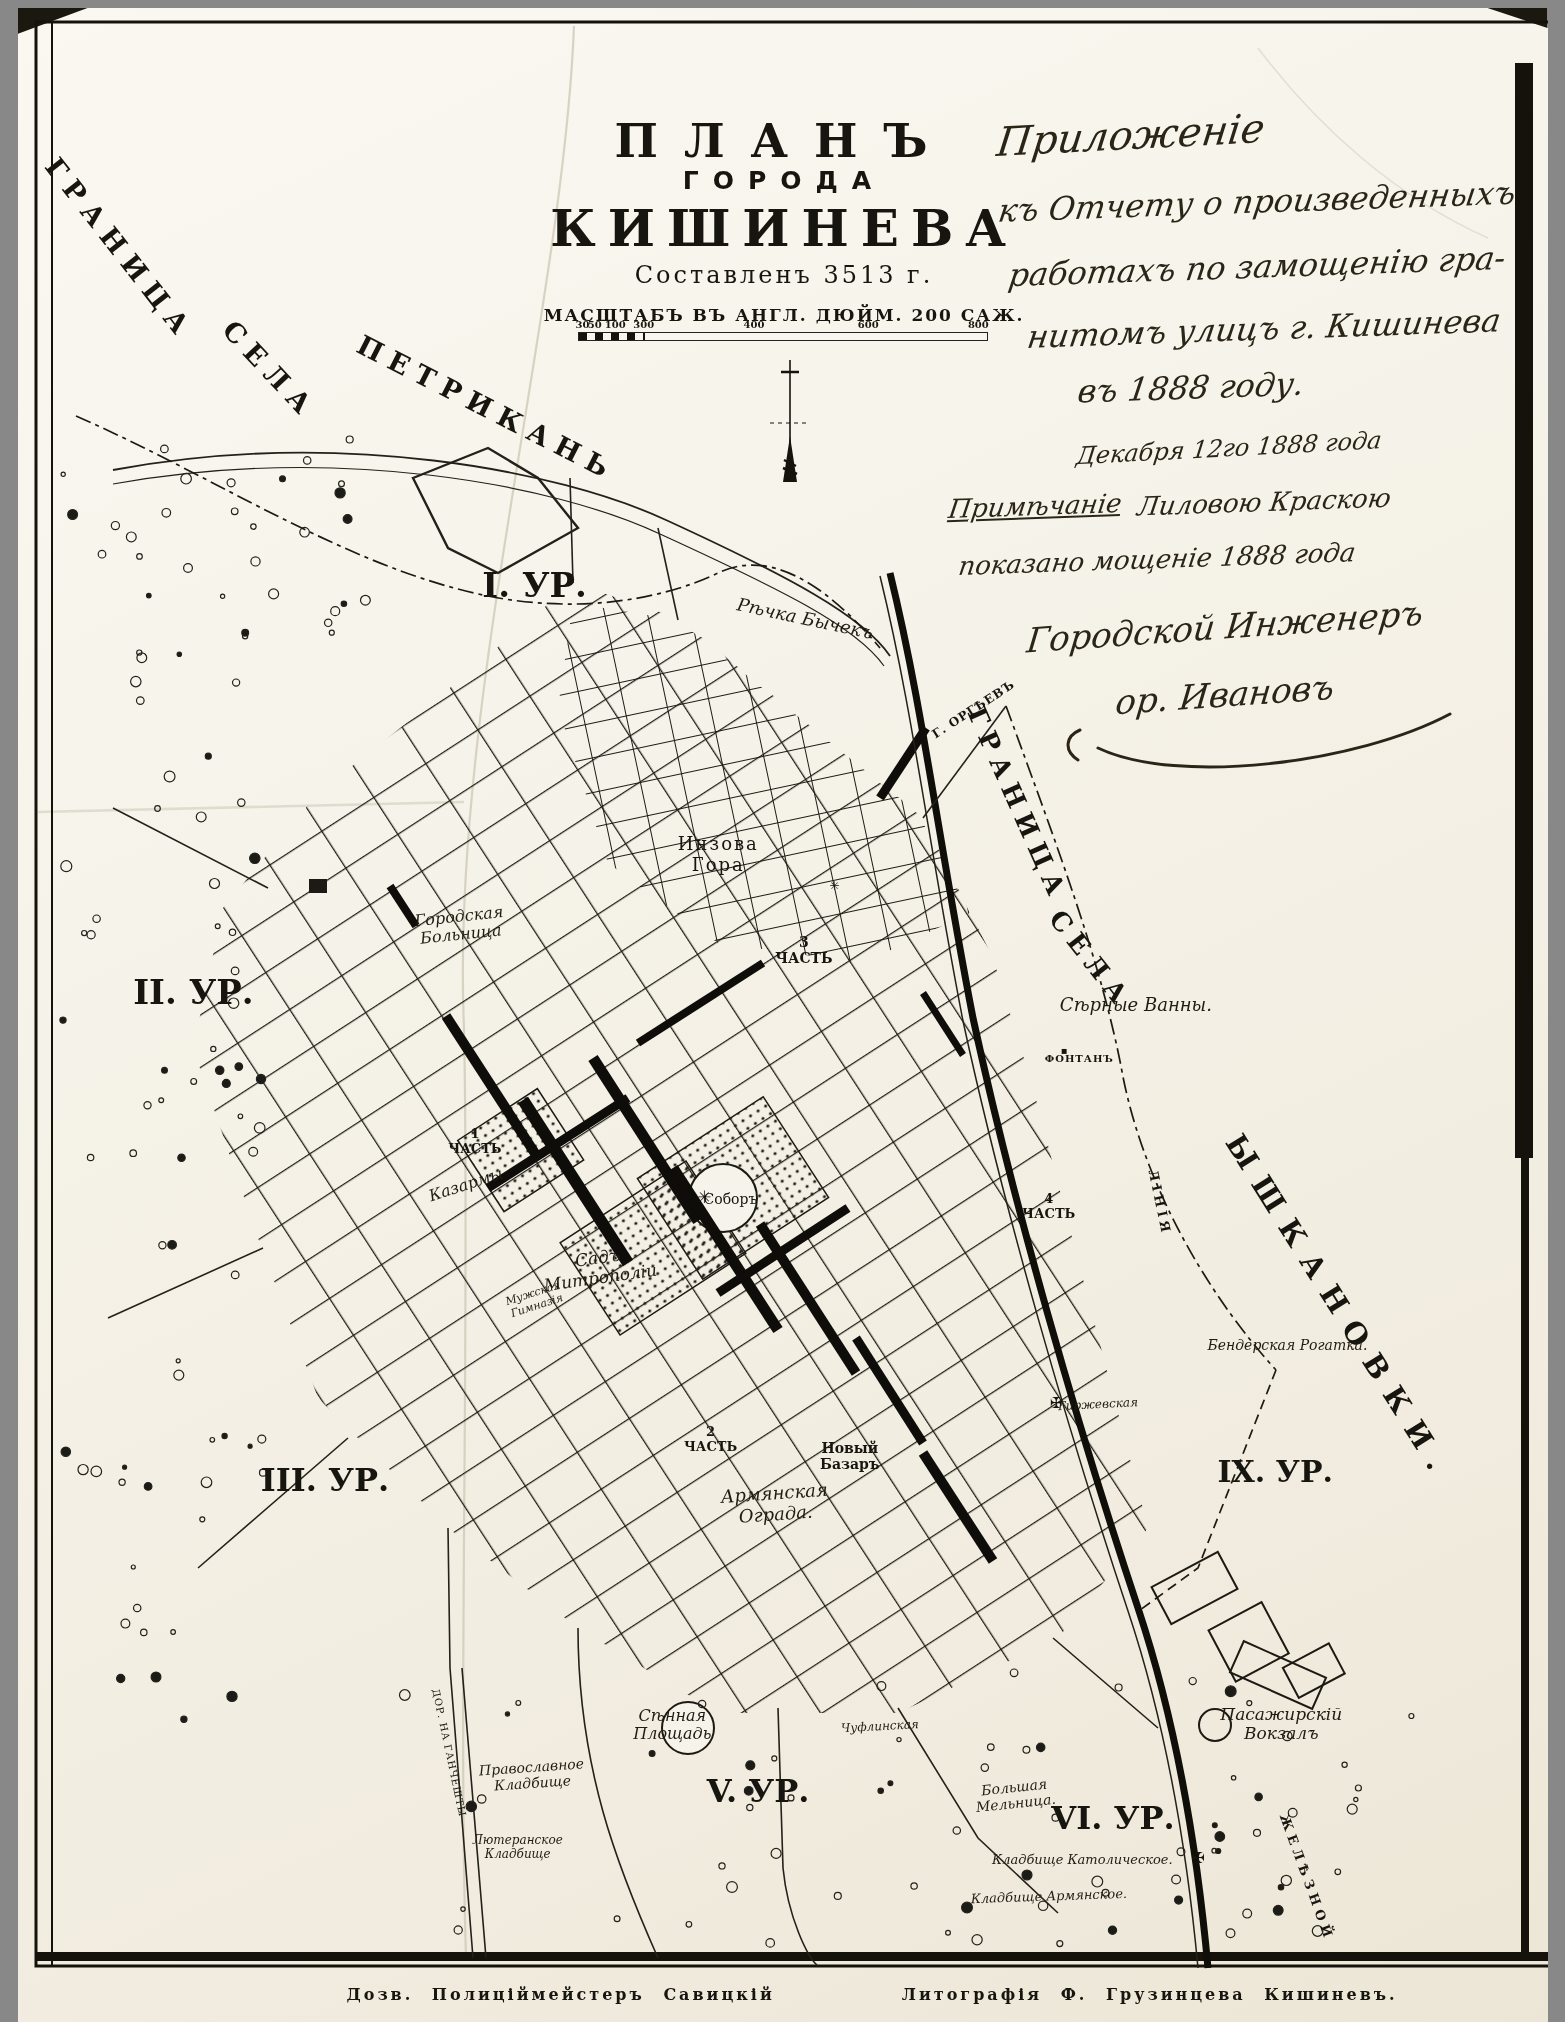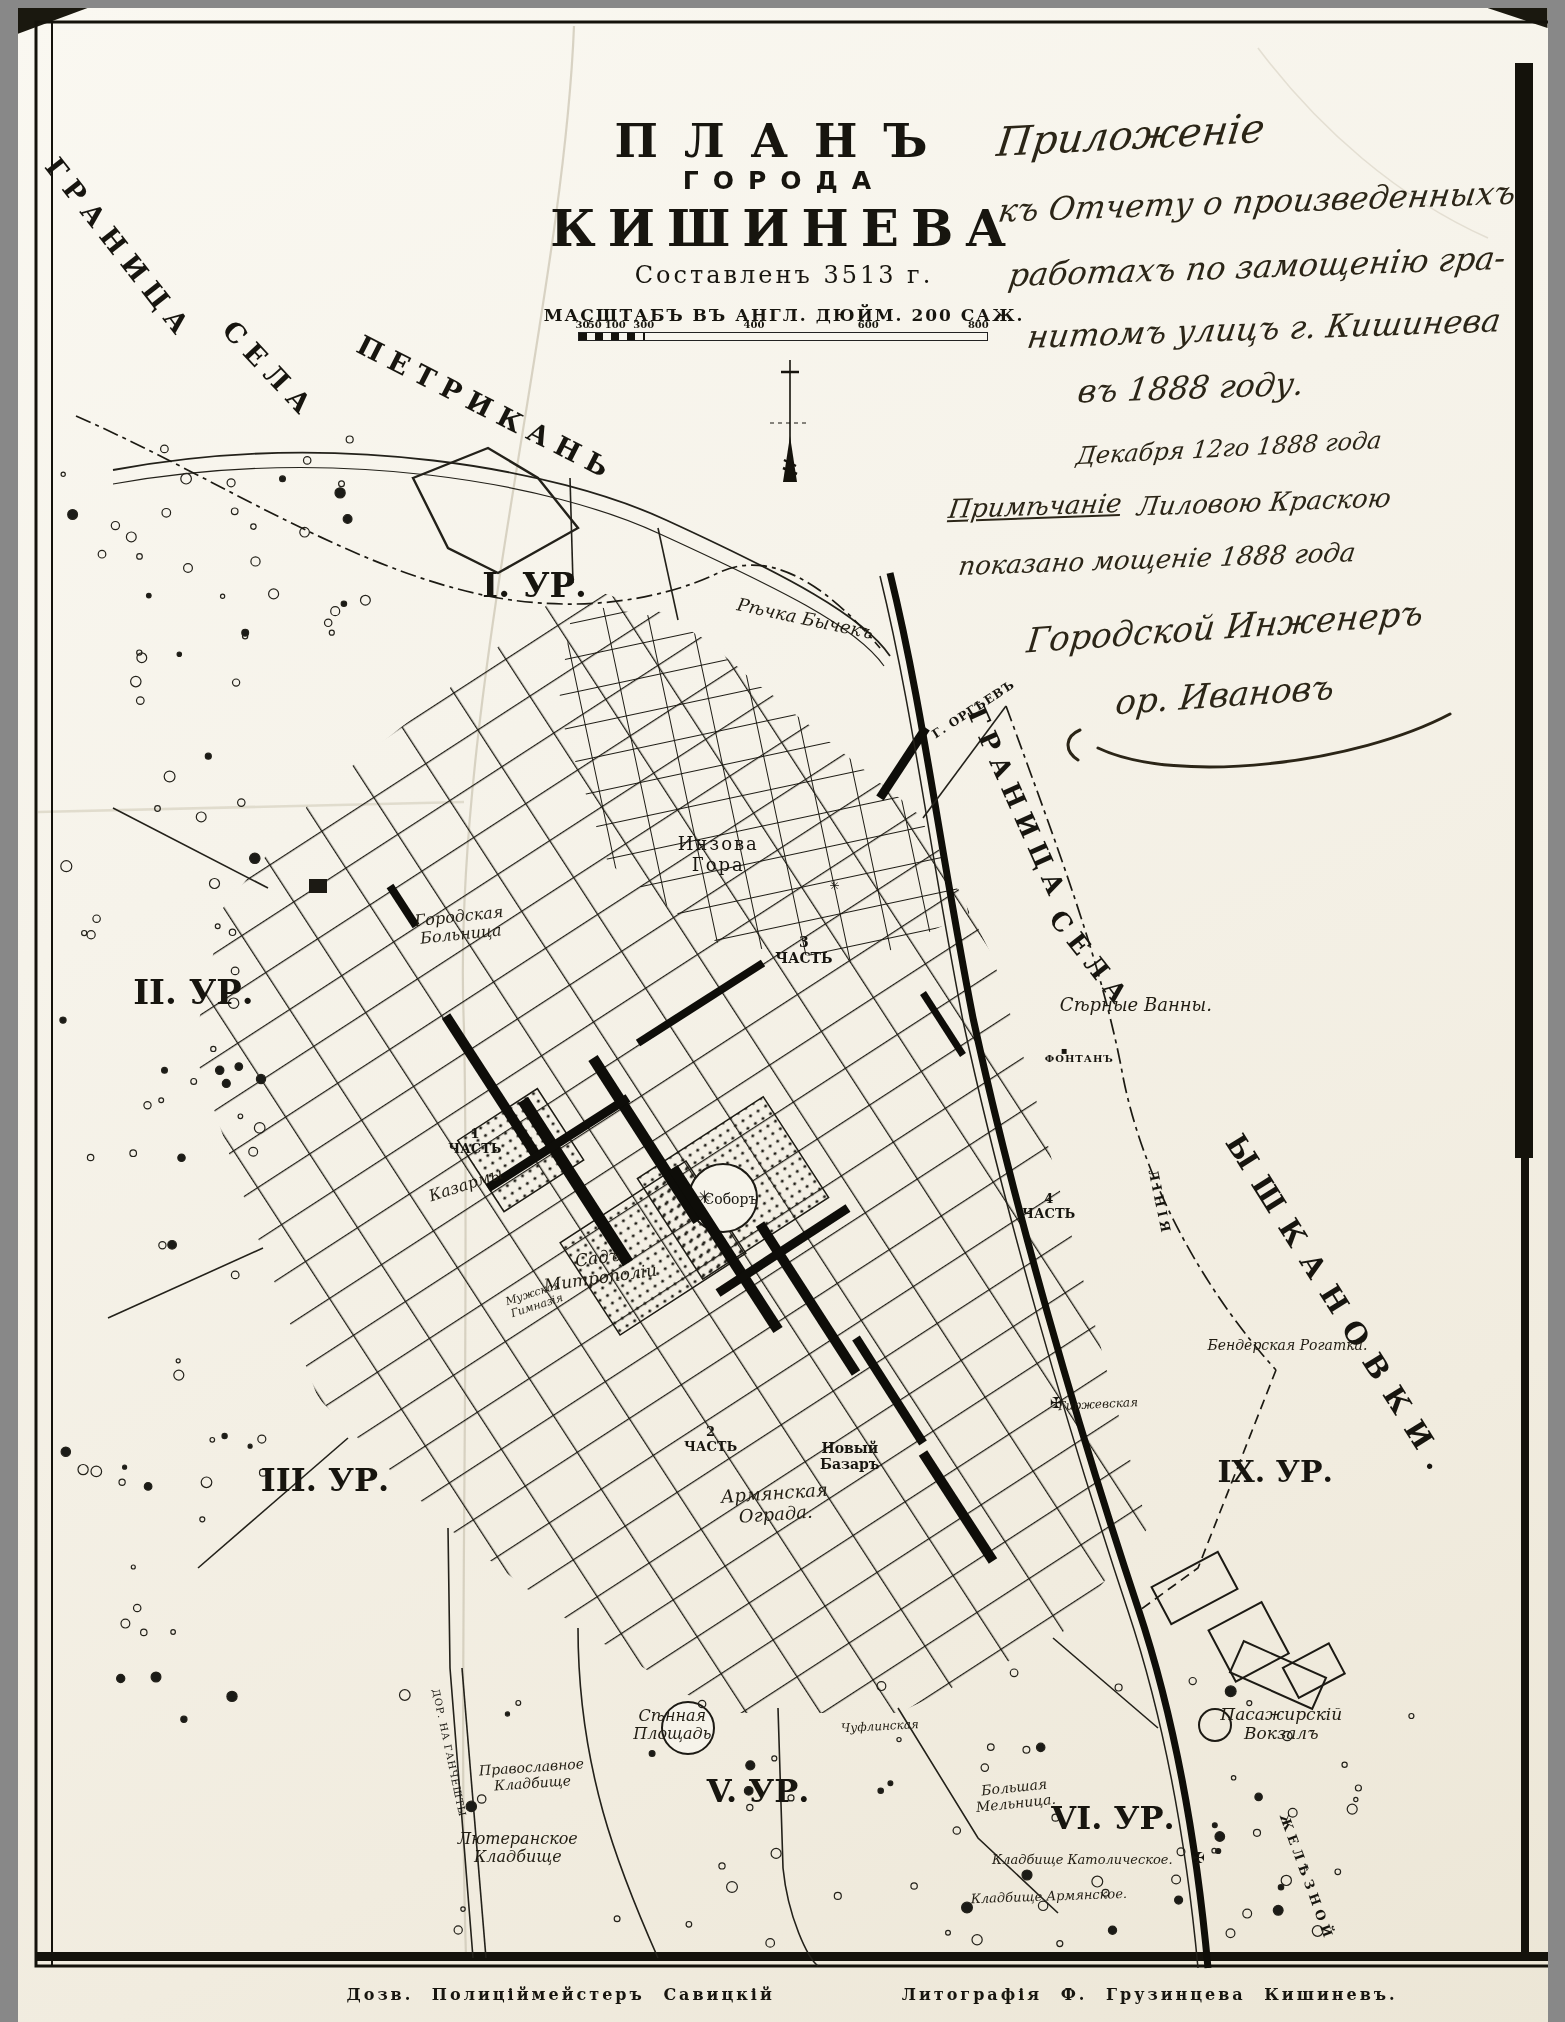--- a/index.html
+++ b/index.html
@@ -399,21 +399,21 @@
       <span class="lbl it" style="left: 33.8%; top: 63.9%; font-size: 11px; transform: translate(-50%, -50%) rotate(-18deg);">Мужская
 Гимназія</span>
       <span class="lbl it" style="left: 49.5%; top: 74%; font-size: 18px; transform: translate(-50%, -50%) rotate(-4deg);">Армянская
 Ограда.</span>
       <span class="lbl bd" style="left: 54.4%; top: 71.6%; font-size: 14px; transform: translate(-50%, -50%) rotate(0deg);">Новый
 Базаръ</span>
       <span class="lbl it" style="left: 42.8%; top: 84.9%; font-size: 16px; transform: translate(-50%, -50%) rotate(0deg);">Сѣнная
 Площадь</span>
       <span class="lbl it" style="left: 33.6%; top: 87.4%; font-size: 14px; transform: translate(-50%, -50%) rotate(-4deg);">Православное
 Кладбище</span>
-      <span class="lbl it" style="left: 32.7%; top: 91%; font-size: 16px; transform: translate(-50%, -50%) rotate(0deg);">Лютеранское
+      <span class="lbl it" style="left: 32.7%; top: 91%; font-size: 12px; transform: translate(-50%, -50%) rotate(0deg);">Лютеранское
 Кладбище</span>
       <span class="lbl it" style="left: 69.6%; top: 91.6%; font-size: 13px; transform: translate(-50%, -50%) rotate(0deg);">Кладбище Католическое.</span>
       <span class="lbl it" style="left: 67.4%; top: 93.4%; font-size: 13px; transform: translate(-50%, -50%) rotate(-2deg);">Кладбище Армянское.</span>
       <span class="lbl it" style="left: 65.2%; top: 88.4%; font-size: 14px; transform: translate(-50%, -50%) rotate(-6deg);">Большая
 Мельница.</span>
       <span class="lbl it" style="left: 82.6%; top: 84.9%; font-size: 17px; transform: translate(-50%, -50%) rotate(0deg);">Пасажирскій
 Вокзалъ</span>
       <span class="lbl it" style="left: 73.1%; top: 49.3%; font-size: 18px; transform: translate(-50%, -50%) rotate(0deg);">Сѣрные Ванны.</span>
       <span class="lbl bd" style="left: 69.4%; top: 52%; font-size: 10px; letter-spacing: 1px; transform: translate(-50%, -50%) rotate(0deg);">ФОНТАНЪ</span>
       <span class="lbl it" style="left: 83%; top: 66.1%; font-size: 14px; transform: translate(-50%, -50%) rotate(0deg);">Бендерская Рогатка.</span>

